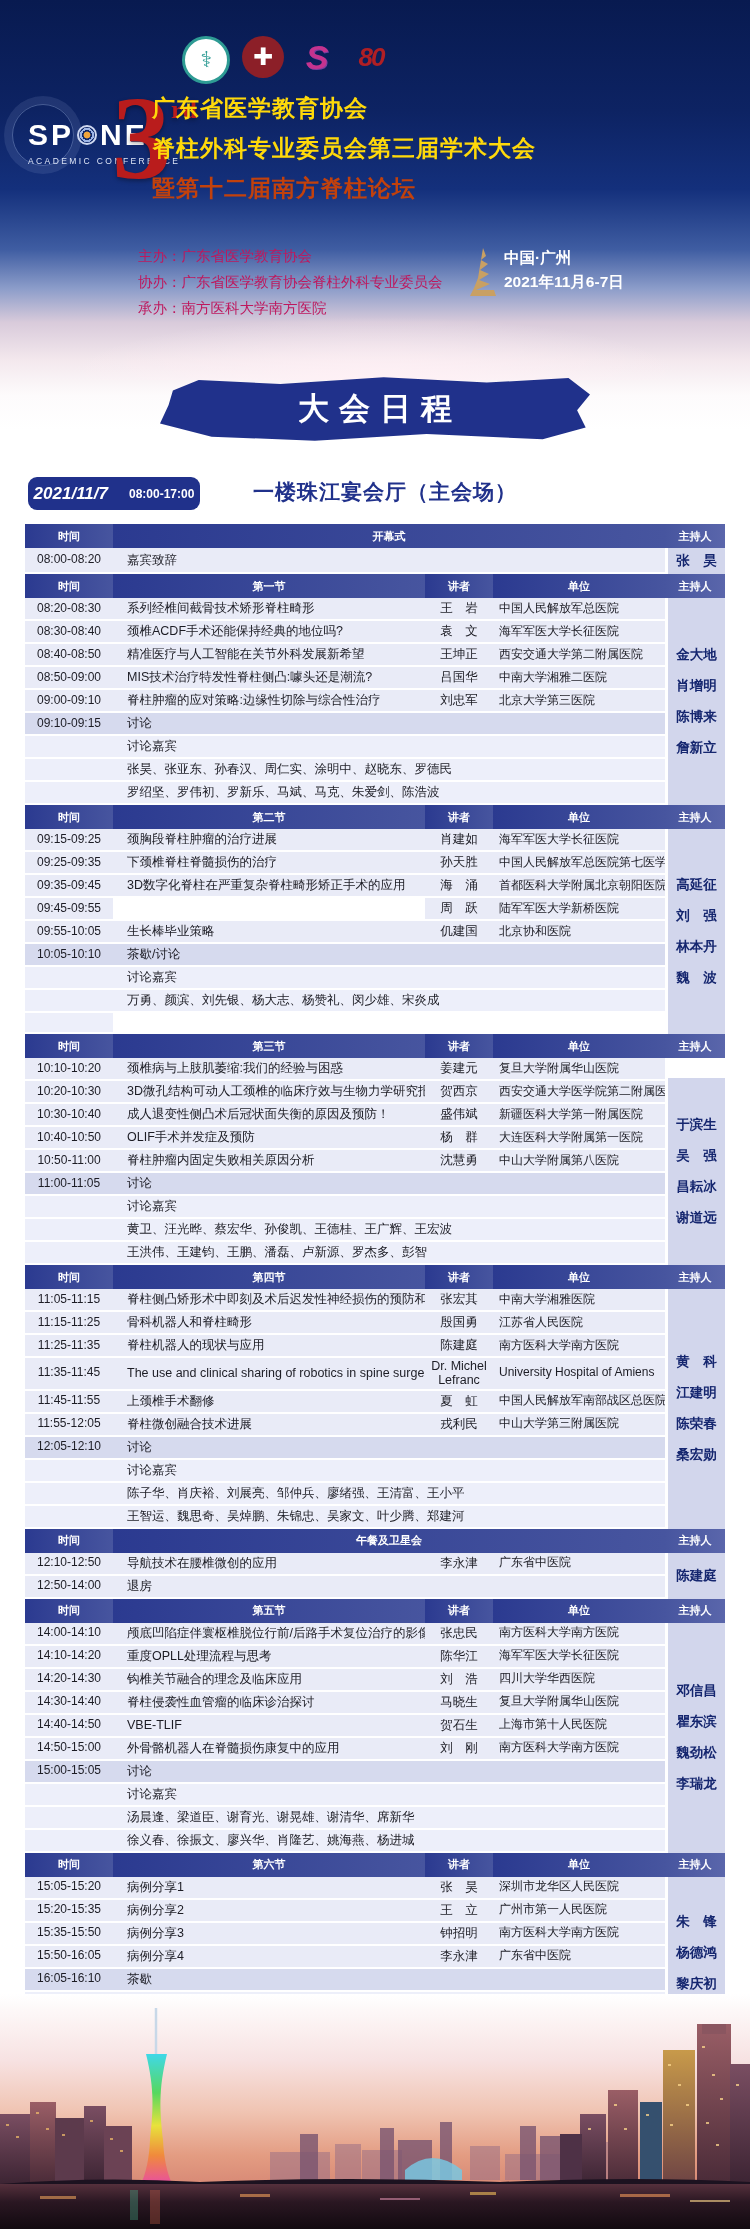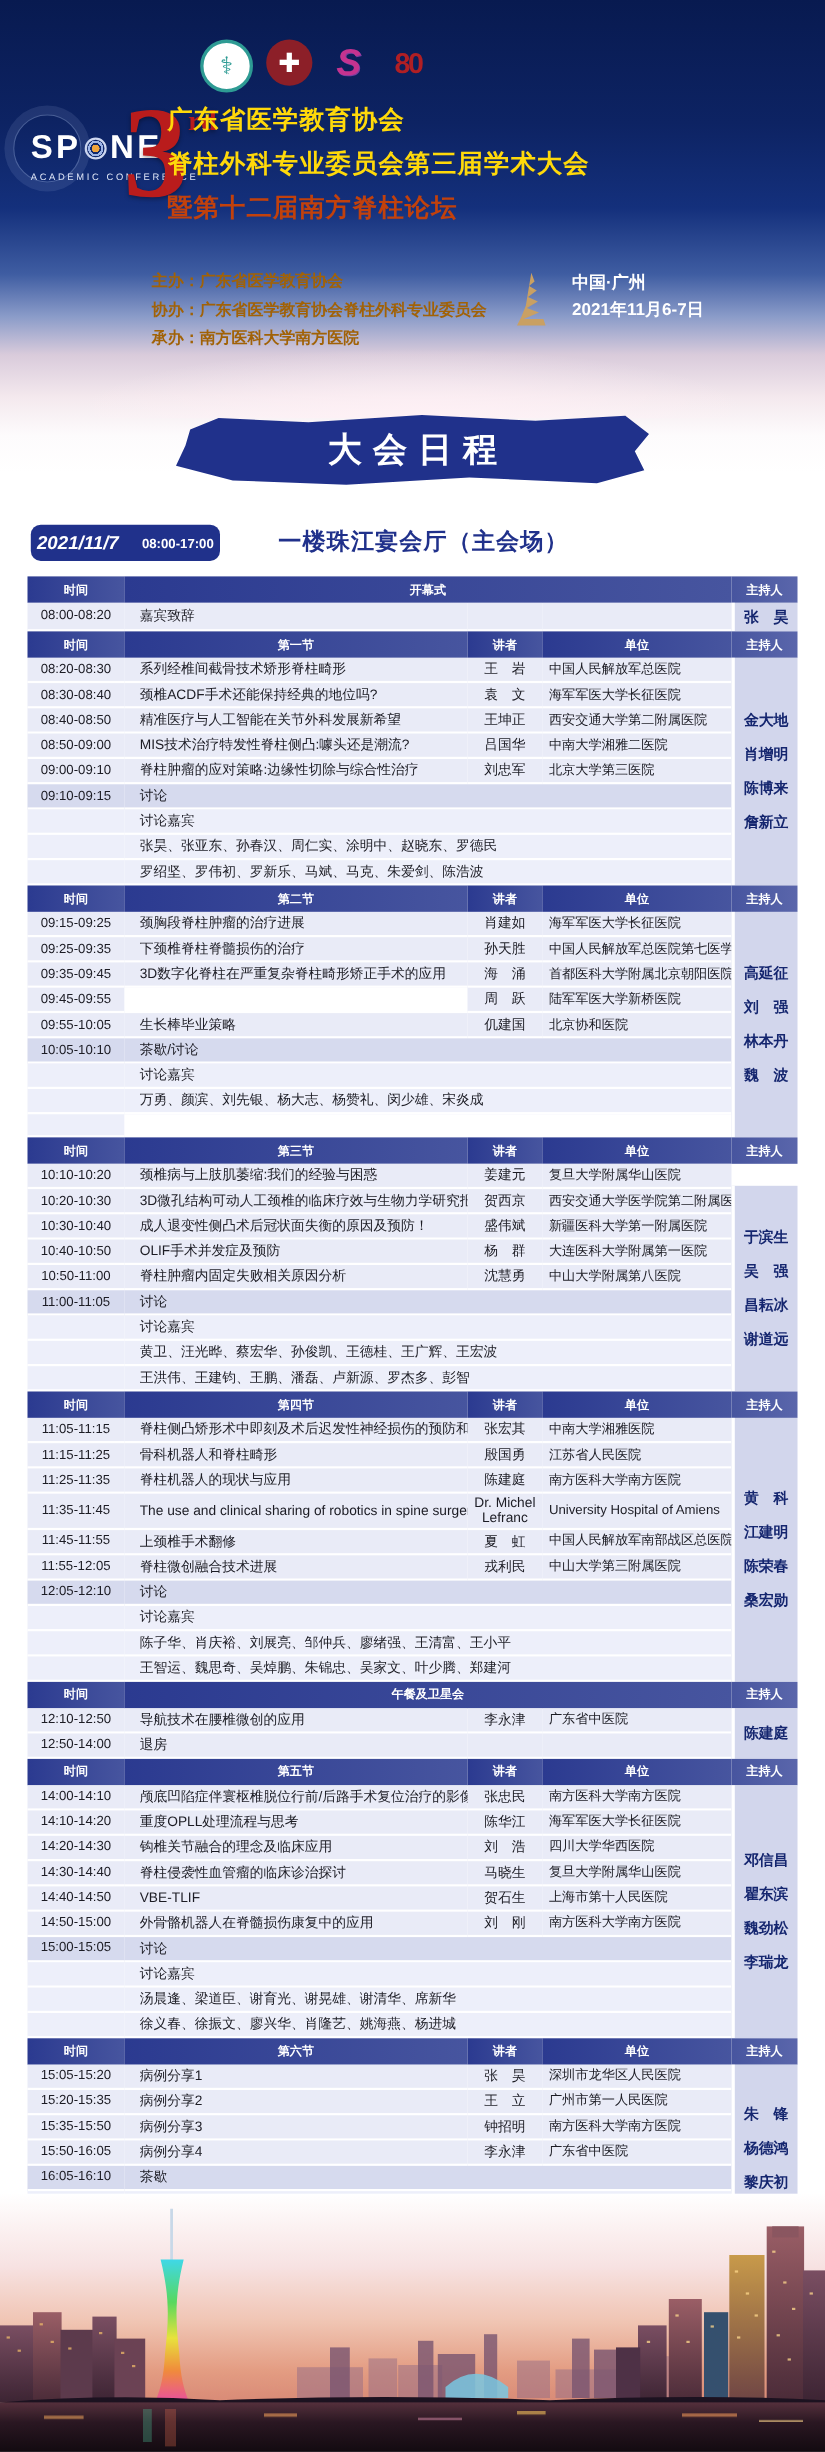--- a/index.html
+++ b/index.html
@@ -13,42 +13,42 @@
   .hero:after{content:"";position:absolute;left:0;right:0;top:290px;height:90px;
     background:radial-gradient(60% 100% at 50% 100%,rgba(255,240,245,.9),rgba(255,240,245,0) 70%);}
 
   .logos-row{position:absolute;top:36px;left:182px;display:flex;gap:12px;align-items:flex-start;}
   .logo-badge{width:42px;height:42px;border-radius:50%;display:flex;align-items:center;justify-content:center;
     font-weight:800;}
   .logo-b1{background:#ffffff;border:3px solid #2e9b94;color:#2e9b94;font-size:22px;}
   .logo-b2{background:#8c1f28;color:#fff;font-size:24px;}
   .logo-b3{background:transparent;color:#c5338f;font-size:34px;font-style:italic;
     text-shadow:1px 1px 0 #7b3fa0;border-radius:0;}
-  .logo-b4{background:transparent;color:#b01f24;font-size:26px;border-radius:0;letter-spacing:-2px;}
+  .logo-b4{background:transparent;color:#b01f24;font-size:26px;border-radius:0;letter-spacing:-2px;font-style:italic;}
 
   .logo-spine{position:absolute;left:28px;top:118px;color:#fff;}
   .spine-word{font-size:30px;font-weight:700;letter-spacing:3px;display:flex;align-items:center;}
   .spine-dot{width:16px;height:16px;border:2px solid #cfd8f0;border-radius:50%;margin:0 3px;
     background:radial-gradient(circle,#f0a43c 0 30%,transparent 32%),
       repeating-radial-gradient(circle,#9db4e6 0 2px,transparent 2px 5px);}
   .spine-sub{font-size:8.5px;letter-spacing:2.4px;color:#dfe6f7;margin-top:4px;}
   .ripples{position:absolute;left:-16px;top:-14px;width:60px;height:60px;border-radius:50%;
     border:1px solid rgba(180,200,240,.35);box-shadow:0 0 0 8px rgba(180,200,240,.12);}
 
   .logo-3{position:absolute;left:92px;top:80px;color:#b91c1c;font-weight:800;font-size:118px;
     line-height:1;text-shadow:0 2px 4px rgba(0,0,0,.35);font-family:"Liberation Serif","DejaVu Serif",serif;margin-left:20px;}
   .logo-3 sup{font-size:26px;font-weight:700;vertical-align:60px;letter-spacing:0;}
 
   .titles{position:absolute;left:152px;top:88px;line-height:40px;font-weight:800;}
   .title-l1,.title-l2{color:#ffd90a;font-size:23px;letter-spacing:1px;}
   .title-l3{color:#c2410c;font-size:23px;letter-spacing:1px;}
 
-  .organizers{position:absolute;left:138px;top:243px;color:#a16207;font-size:14.5px;
-    line-height:26px;font-weight:700;}
-  .loc{position:absolute;left:466px;top:246px;display:flex;gap:20px;align-items:flex-start;color:#fff;}
+  .organizers{position:absolute;left:138px;top:243px;color:#be185d;font-size:14.5px;
+    line-height:26px;font-weight:400;}
+  .loc{position:absolute;left:466px;top:246px;display:flex;gap:4px;align-items:flex-start;color:#fff;}
   .loc-texts{font-size:15.5px;font-weight:600;line-height:24px;}
 
   
   .banner{position:absolute;left:160px;top:376px;width:430px;height:66px;background:#20318b;
     clip-path:polygon(3% 22%,9% 6%,28% 12%,52% 2%,76% 10%,95% 3%,100% 28%,97% 52%,99% 78%,
       89% 96%,62% 88%,36% 98%,12% 92%,0 72%,2% 44%);
     display:flex;align-items:center;justify-content:center;}
   .banner span{color:#fff;font-size:31px;font-weight:800;letter-spacing:10px;text-indent:10px;}
 
   

